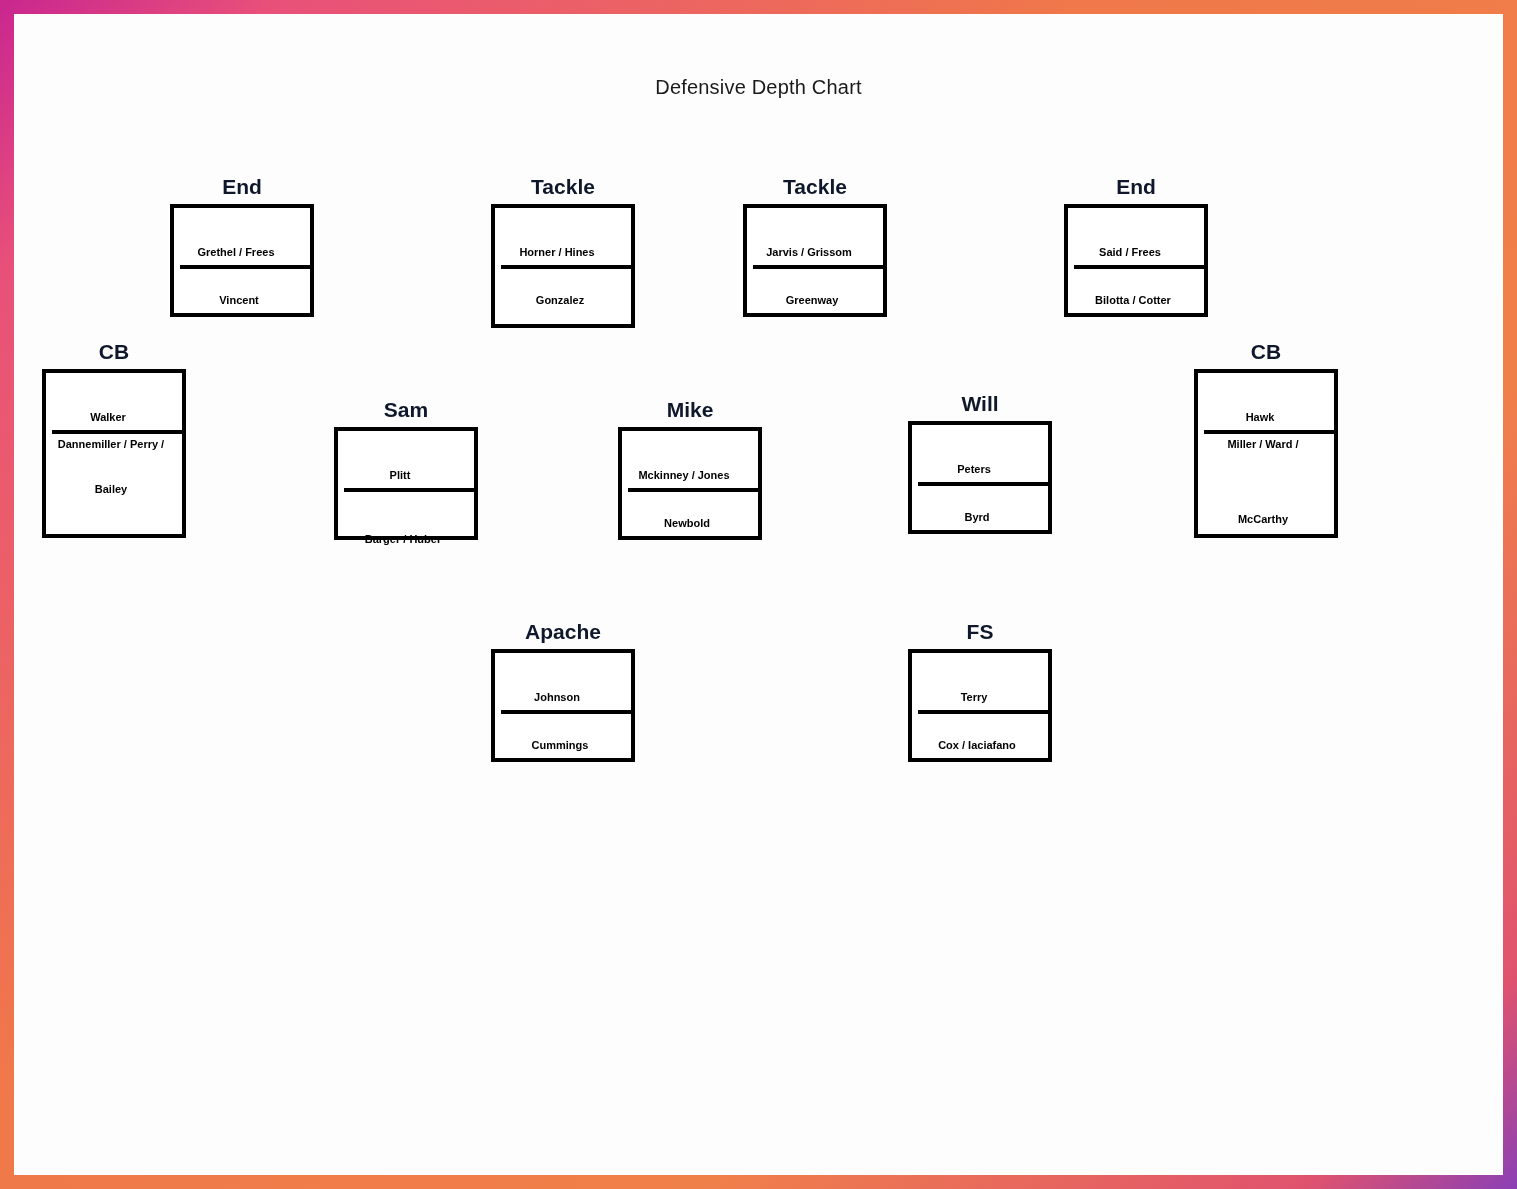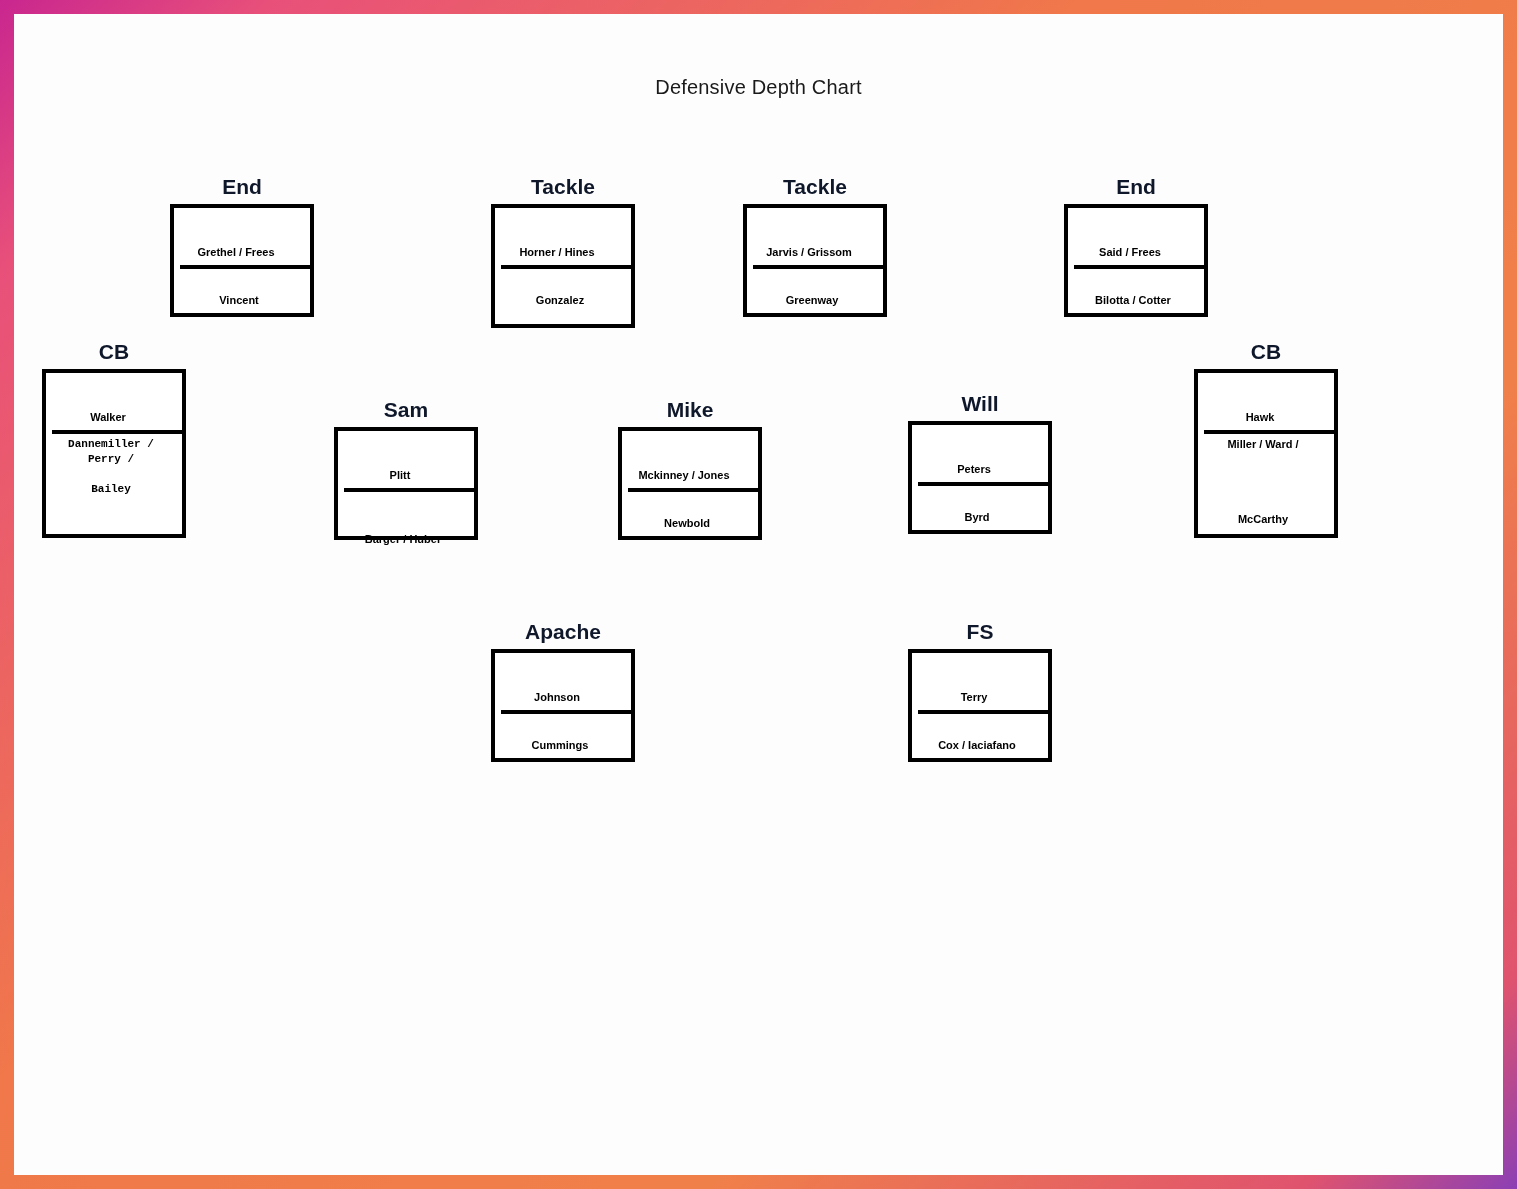--- a/index.html
+++ b/index.html
@@ -134,21 +134,21 @@
       <div class="pos-box" style="height:113px;">
         <div class="pos-cell" style="height:57px;">Said / Frees</div>
         <div class="pos-cell divided" style="height:48px;">Bilotta / Cotter</div>
       </div>
     </div>
 
     <div class="pos-group" style="left:28px; top:327px; width:144px;">
       <div class="pos-label">CB</div>
       <div class="pos-box" style="height:169px;">
         <div class="pos-cell" style="height:57px;">Walker</div>
-        <div class="pos-cell divided top-align" style="height:74px;font-family:Liberation Mono, monospace;">
+        <div class="pos-cell divided top-align" style="height:74px;">
           <span class="line-top">Dannemiller / Perry /</span>
           <span class="line-bottom">Bailey</span>
         </div>
       </div>
     </div>
 
     <div class="pos-group" style="left:320px; top:385px; width:144px;">
       <div class="pos-label">Sam</div>
       <div class="pos-box" style="height:113px;">
         <div class="pos-cell" style="height:57px;">Plitt</div>

